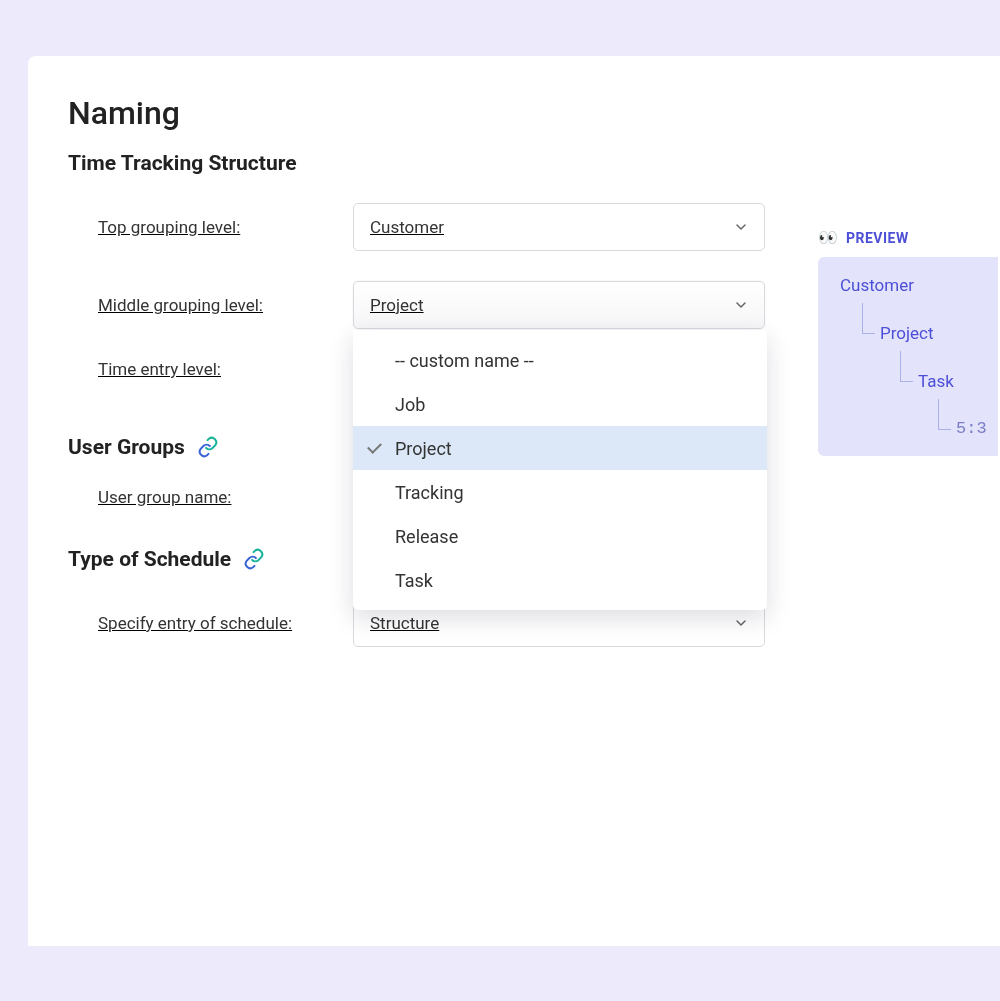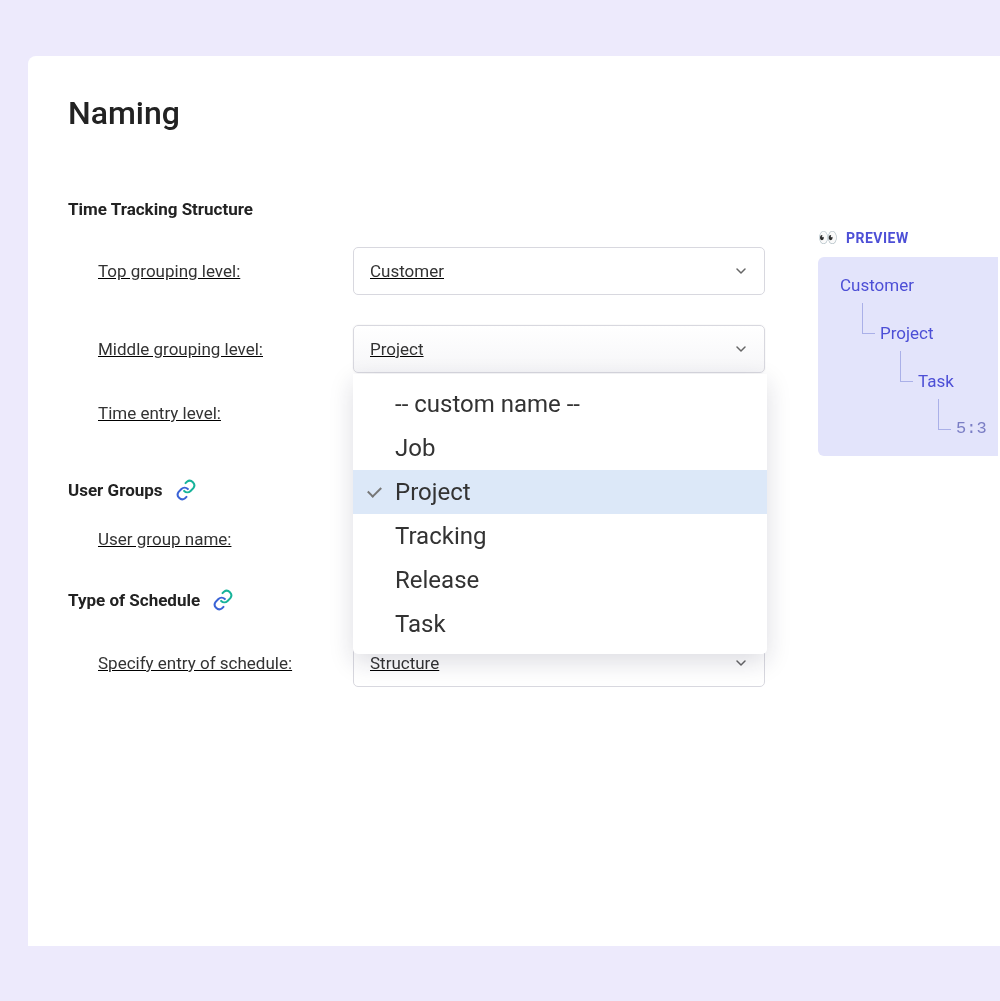--- a/index.html
+++ b/index.html
@@ -16,24 +16,24 @@
     width: 972px;
     height: 890px;
     border-radius: 8px 0 0 0;
     padding: 38px 0 0 40px;
     position: relative;
   }
   h1.page-title {
     font-size: 32px;
     font-weight: 500;
     color: #222;
-    margin-bottom: 67px;
+    margin-bottom: 19px;
   }
   .section-heading {
-    font-size: 17px;
+    font-size: 21px;
     font-weight: 700;
     color: #222;
     margin-bottom: 28px;
     display: flex;
     align-items: center;
     gap: 12px;
   }
   .link-icon {
     display: inline-flex;
     width: 22px;
@@ -86,21 +86,21 @@
     border-radius: 0 0 5px 5px;
     box-shadow: 0 8px 24px rgba(30,30,60,0.15);
     z-index: 50;
     padding: 8px 0;
   }
   .dropdown-item {
     display: flex;
     align-items: center;
     height: 44px;
     padding: 0 18px 0 42px;
-    font-size: 24px;
+    font-size: 18px;
     color: #333;
     cursor: pointer;
     position: relative;
   }
   .dropdown-item.selected {
     background: #dce8f8;
   }
   .dropdown-item.selected::before {
     content: "";
     position: absolute;

